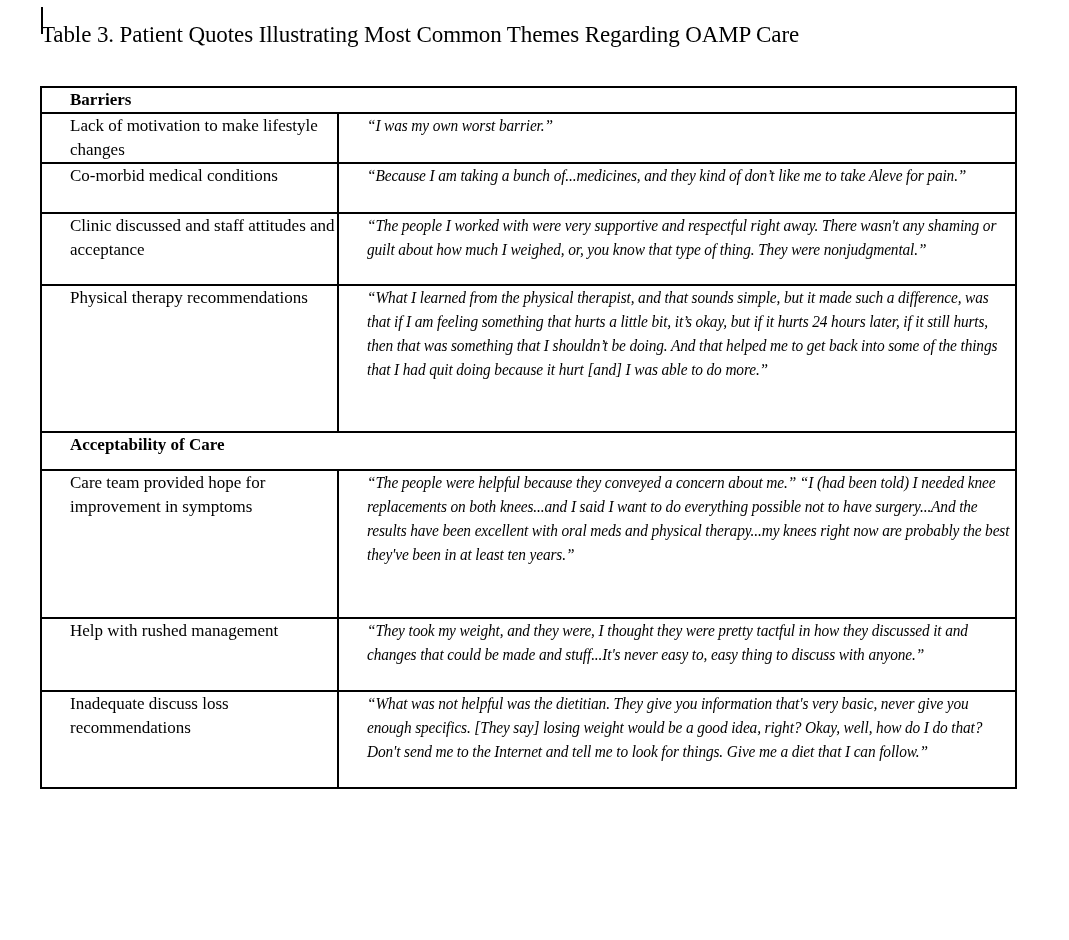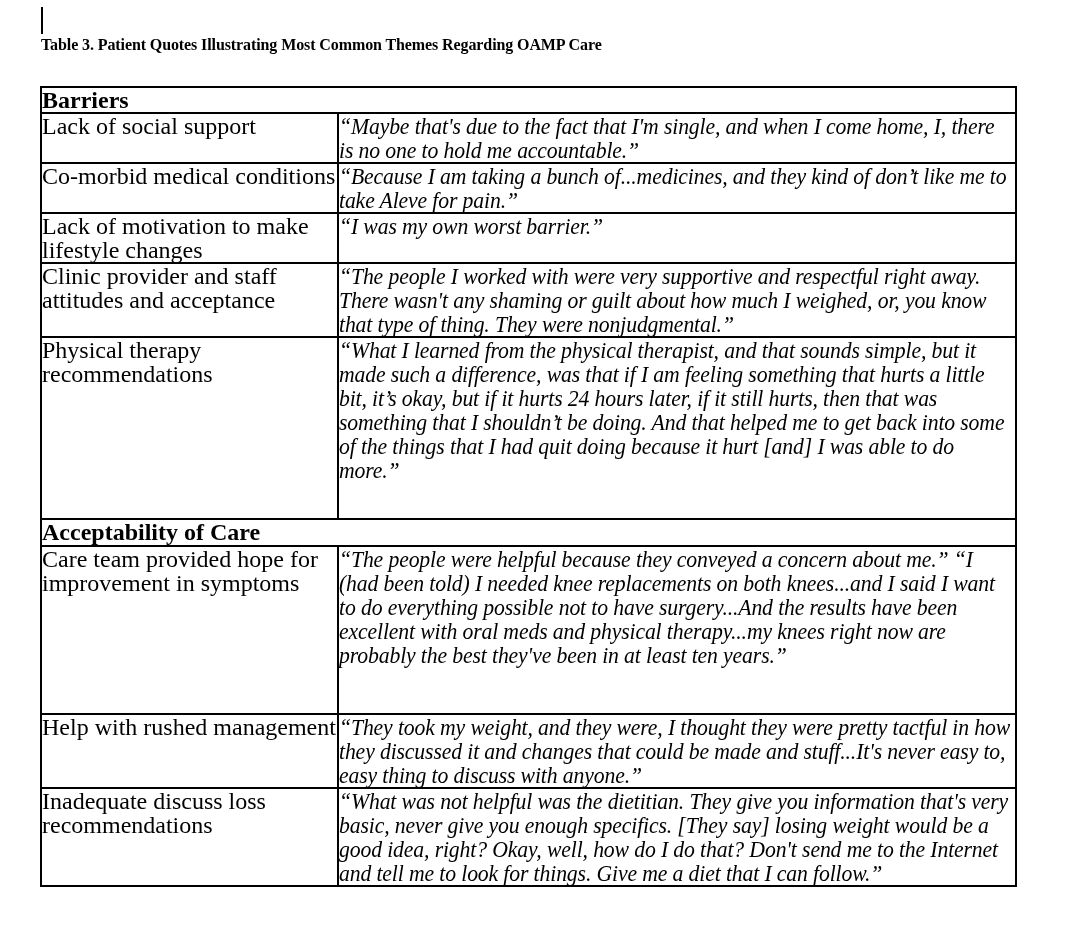--- a/index.html
+++ b/index.html
@@ -1,20 +1,20 @@
 <!DOCTYPE html>
 <html><head>
 <meta charset="utf-8">
 <style>
   html, body { margin: 0; padding: 0; background: #ffffff; }
   body { width: 1069px; height: 940px; position: relative; overflow: hidden; font-family: "Liberation Serif", serif; color: #000; }
   .cursor { position: absolute; left: 41px; top: 7px; width: 2px; height: 27px; background: #000; }
-  .title { position: absolute; left: 41px; top: 36px; font-size: 16px; font-weight: bold; letter-spacing: -0.1px; white-space: nowrap; }
+  .title { position: absolute; left: 41px; top: 22px; font-size: 23px; font-weight: normal; letter-spacing: -0.1px; white-space: nowrap; }
   table.quotes { position: absolute; left: 40px; top: 86px; width: 975px; border-collapse: collapse; table-layout: fixed; }
-  table.quotes td { border: 2px solid #000; padding: 0 0 0 0; vertical-align: top; font-size: 24px; line-height: 24px; }
+  table.quotes td { border: 2px solid #000; padding: 0 0 0 28px; vertical-align: top; font-size: 17px; line-height: 24px; }
   td.theme { width: 285px; }
   td.section { font-weight: bold; padding-left: 12px; line-height: 24px; }
   td.quote { font-style: italic; padding-left: 10px; padding-right: 4px; }
   .q { display: block; transform-origin: left top; transform: scaleX(0.905); width: 110%; letter-spacing: -0.15px; }
   tr.sec td { border-left: 2px solid #000; border-right: 2px solid #000; }
 </style>
 </head>
 <body>
 
 <div class="cursor"></div>
@@ -23,55 +23,49 @@
 <table class="quotes">
   <colgroup>
       <col style="width:297px">
       <col style="width:678px">
     </colgroup>
   <tbody>
     <tr class="sec" style="height:26px">
       <td class="section" colspan="2">Barriers</td>
     </tr>
     <tr style="height:48px">
-      <td class="theme">Lack of social support</td>
+      <td class="theme">Lack of motivation to make lifestyle changes</td>
       <td class="quote">
-          <span class="q">“Maybe that's due to the fact that I'm single, and when I come home, I, there is no one to hold me accountable.”</span>
+          <span class="q">“I was my own worst barrier.”</span>
         </td>
     </tr>
     <tr style="height:50px">
       <td class="theme">Co-morbid medical conditions</td>
       <td class="quote">
           <span class="q">“Because I am taking a bunch of...medicines, and they kind of don’t like me to take Aleve for pain.”</span>
         </td>
     </tr>
-    <tr style="height:48px">
-      <td class="theme">Lack of motivation to make lifestyle changes</td>
-      <td class="quote">
-          <span class="q">“I was my own worst barrier.”</span>
-        </td>
-    </tr>
 
     <tr style="height:72px">
-      <td class="theme">Clinic provider and staff attitudes and acceptance</td>
+      <td class="theme">Clinic discussed and staff attitudes and acceptance</td>
       <td class="quote">
           <span class="q">“The people I worked with were very supportive and respectful right away. There wasn't any shaming or guilt about how much I weighed, or, you know that type of thing. They were nonjudgmental.”</span>
         </td>
     </tr>
-    <tr style="height:182px">
+    <tr style="height:147px">
       <td class="theme">Physical therapy recommendations</td>
       <td class="quote">
           <span class="q">“What I learned from the physical therapist, and that sounds simple, but it made such a difference, was that if I am feeling something that hurts a little bit, it’s okay, but if it hurts 24 hours later, if it still hurts, then that was something that I shouldn’t be doing. And that helped me to get back into some of the things that I had quit doing because it hurt [and] I was able to do more.”</span>
         </td>
     </tr>
 
-    <tr class="sec" style="height:27px">
+    <tr class="sec" style="height:38px">
       <td class="section" colspan="2">Acceptability of Care</td>
     </tr>
-    <tr style="height:168px">
+    <tr style="height:148px">
       <td class="theme">Care team provided hope for improvement in symptoms</td>
       <td class="quote">
           <span class="q">“The people were helpful because they conveyed a concern about me.” “I (had been told) I needed knee replacements on both knees...and I said I want to do everything possible not to have surgery...And the results have been excellent with oral meds and physical therapy...my knees right now are probably the best they've been in at least ten years.”</span>
         </td>
     </tr>
     <tr style="height:73px">
       <td class="theme">Help with rushed management</td>
       <td class="quote">
           <span class="q">“They took my weight, and they were, I thought they were pretty tactful in how they discussed it and changes that could be made and stuff...It's never easy to, easy thing to discuss with anyone.”</span>
         </td>

